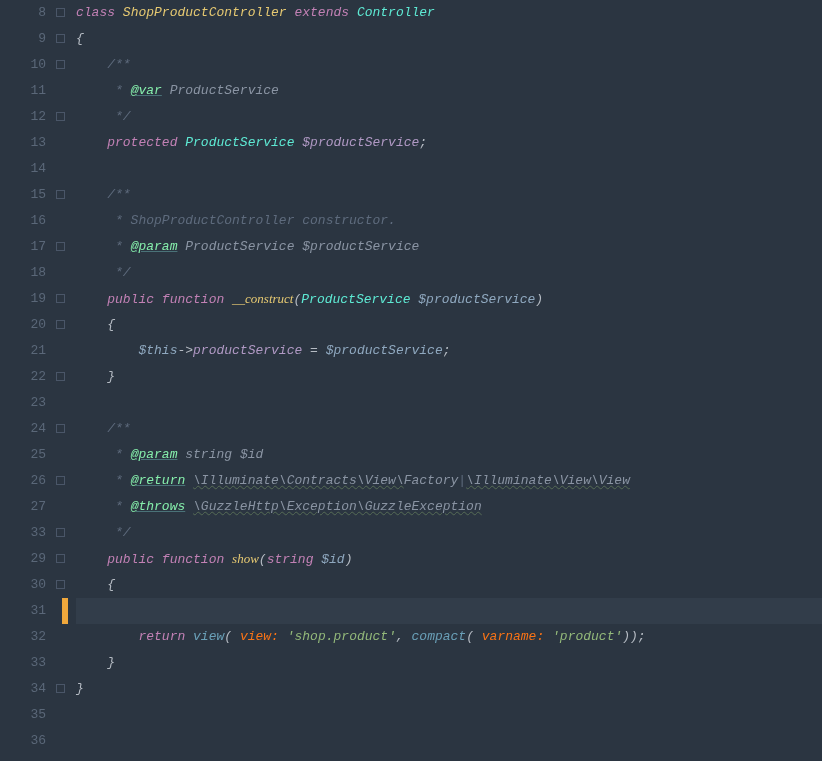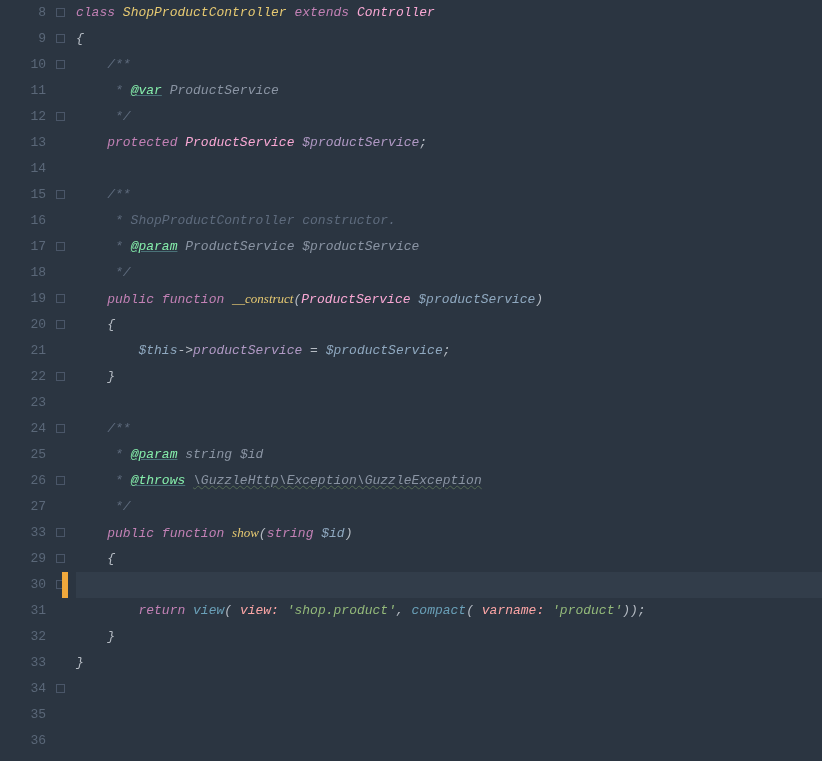--- a/index.html
+++ b/index.html
@@ -53,33 +53,33 @@
     position: absolute;
     left: -14px;
     top: 0;
     width: 6px;
     height: 26px;
     background: #f0a83c;
   }
   
   .kw    { color: #c281b5; }     
   .type  { color: #e6c972; }     
-  .ident { color: #f9a8d4; }     
+  .ident { color: #5eead4; }     
   .comment { color: #5e6b7d; }
   .doc-tag { color: #86efac; font-style: italic; text-decoration: underline; text-decoration-color: #4a7278; }
   .doc-type{ color: #8a94a3; }
   .var   { color: #8fa8bf; }     
   .fn    { color: #e6c972; font-family: Liberation Serif, serif; }
   .str   { color: #93b97a; }
   .op    { color: #b5bbc3; }
   .punct { color: #b5bbc3; }
   .wavy  { text-decoration: underline wavy #556b55; text-decoration-thickness: 1px; }
   .fn-call { color: #6aa0b8; }
   .prop  { color: #b099c4; }
-  .param-hint { color: #fca5a5; font-style: italic; }
+  .param-hint { color: #f97316; font-style: italic; }
 </style>
 </head>
 <body>
 
 <div class="editor">
   <div class="gutter" id="gutter">
       <div class="ln">8</div>
       <div class="ln">9</div>
       <div class="ln">10</div>
       <div class="ln">11</div>
@@ -138,20 +138,21 @@
       <div class="line" style="position: relative;">    <span class="comment"> * ShopProductController constructor.</span></div>
       <div class="line" style="position: relative;">    <span class="comment"> * </span><span class="doc-tag">@param</span><span class="comment"> </span><span class="doc-type">ProductService</span><span class="comment"> </span><span class="doc-type">$productService</span></div>
       <div class="line" style="position: relative;">    <span class="comment"> */</span></div>
       <div class="line" style="position: relative;">    <span class="kw">public</span> <span class="kw">function</span> <span class="fn">__construct</span><span class="punct">(</span><span class="ident">ProductService</span> <span class="var">$productService</span><span class="punct">)</span></div>
       <div class="line" style="position: relative;">    <span class="punct">{</span></div>
       <div class="line" style="position: relative;">        <span class="var">$this</span><span class="op">-&gt;</span><span class="prop">productService</span> <span class="op">=</span> <span class="var">$productService</span><span class="punct">;</span></div>
       <div class="line" style="position: relative;">    <span class="punct">}</span></div>
       <div class="line" style="position: relative;"></div>
       <div class="line" style="position: relative;">    <span class="comment">/**</span></div>
       <div class="line" style="position: relative;">    <span class="comment"> * </span><span class="doc-tag">@param</span><span class="comment"> </span><span class="doc-type">string</span><span class="comment"> </span><span class="doc-type">$id</span></div>
+      <div class="line" style="position: relative;">    <span class="comment"> * </span><span class="doc-tag">@return</span><span class="comment"> </span><span class="wavy doc-type">\Illuminate\Contracts\View\</span><span class="doc-type">Factory</span><span class="comment">|</span><span class="wavy doc-type">\Illuminate\View\View</span></div>
       <div class="line" style="position: relative;">    <span class="comment"> * </span><span class="doc-tag">@throws</span><span class="comment"> </span><span class="wavy doc-type">\GuzzleHttp\Exception\GuzzleException</span></div>
       <div class="line" style="position: relative;">    <span class="comment"> */</span></div>
       <div class="line" style="position: relative;">    <span class="kw">public</span> <span class="kw">function</span> <span class="fn">show</span><span class="punct">(</span><span class="kw">string</span> <span class="var">$id</span><span class="punct">)</span></div>
       <div class="line" style="position: relative;">    <span class="punct">{</span></div>
       <div class="line cursor-line" style="position: relative;"><div class="cursor-mark"></div></div>
       <div class="line" style="position: relative;">        <span class="kw">return</span> <span class="fn-call">view</span><span class="punct">(</span> <span class="param-hint">view:</span> <span class="str">'shop.product'</span><span class="punct">,</span> <span class="fn-call">compact</span><span class="punct">(</span> <span class="param-hint">varname:</span> <span class="str">'product'</span><span class="punct">));</span></div>
       <div class="line" style="position: relative;">    <span class="punct">}</span></div>
       <div class="line" style="position: relative;"><span class="punct">}</span></div>
       <div class="line" style="position: relative;"></div>
     </div>

